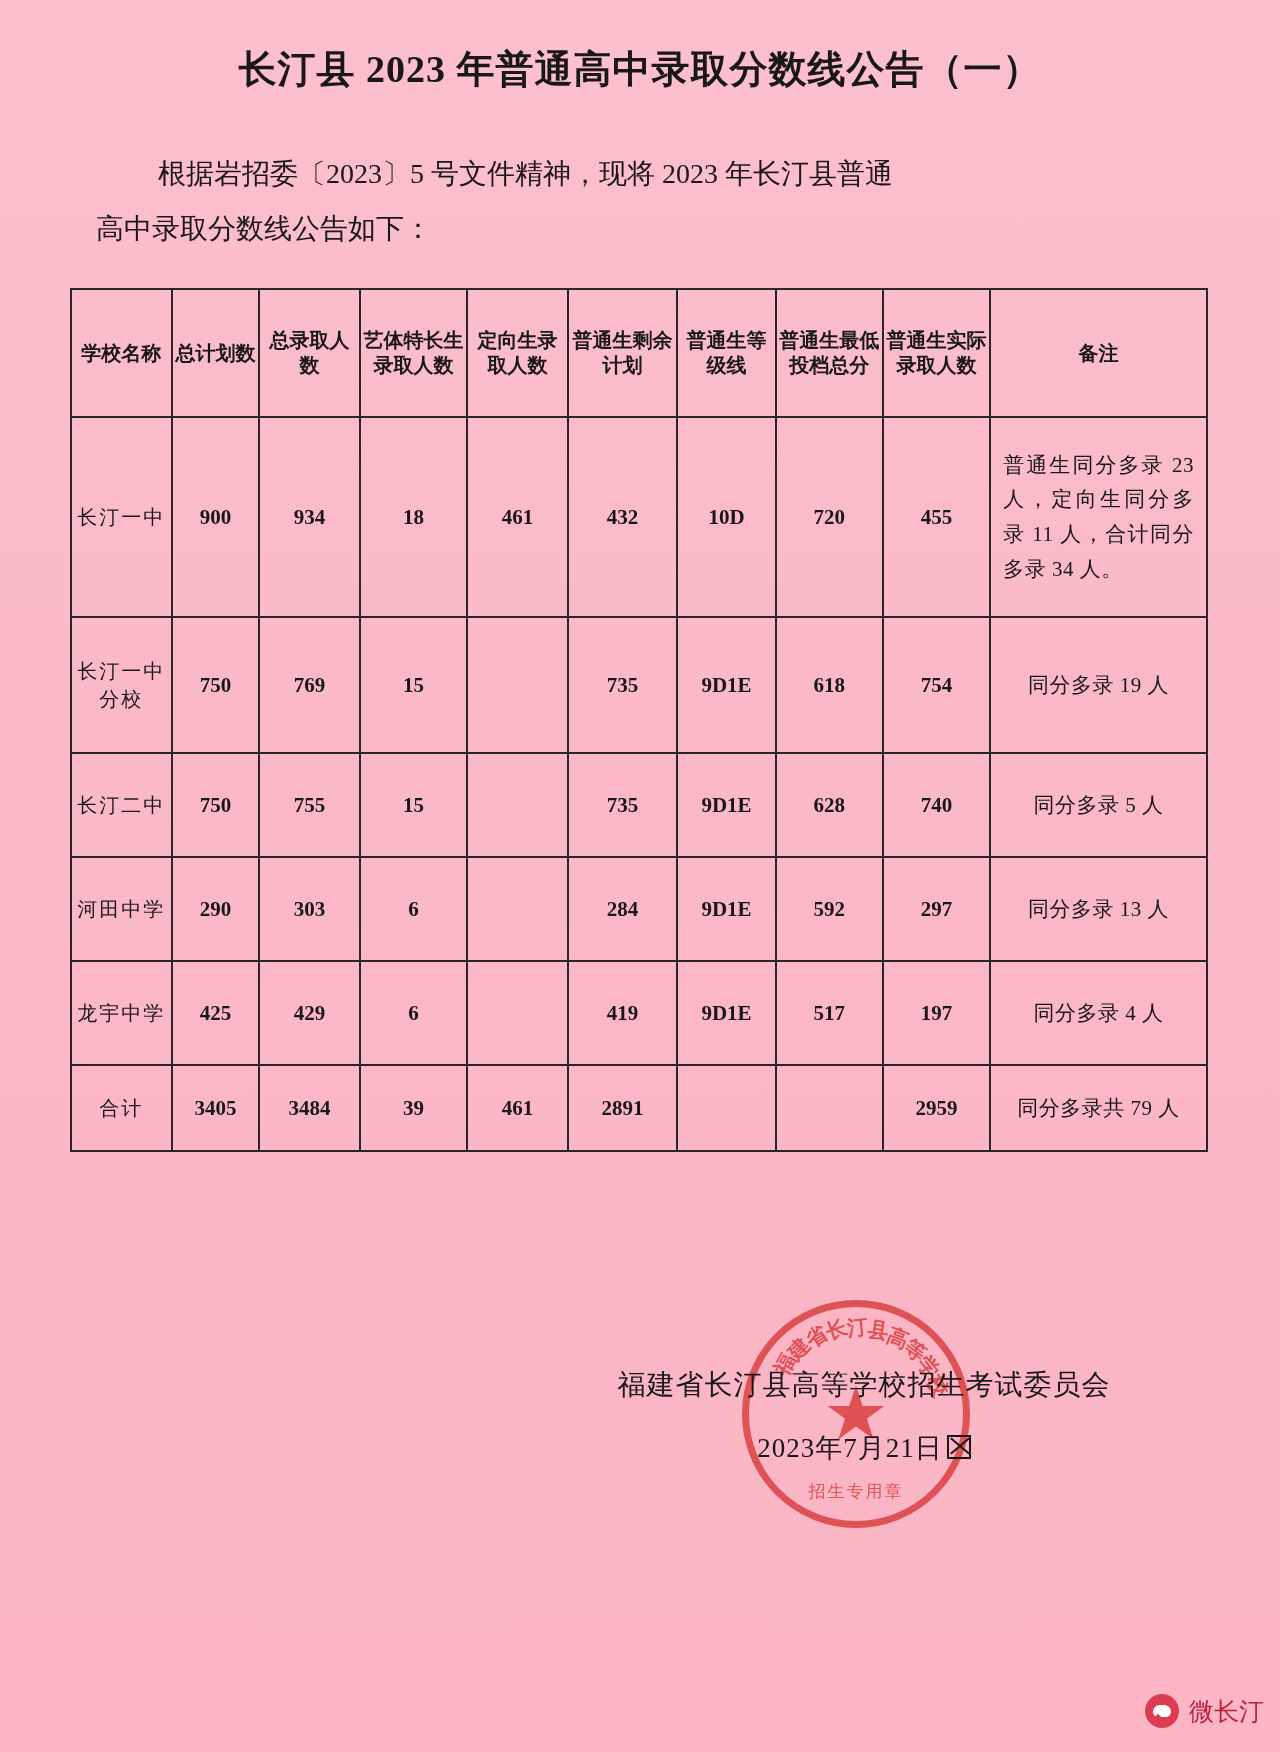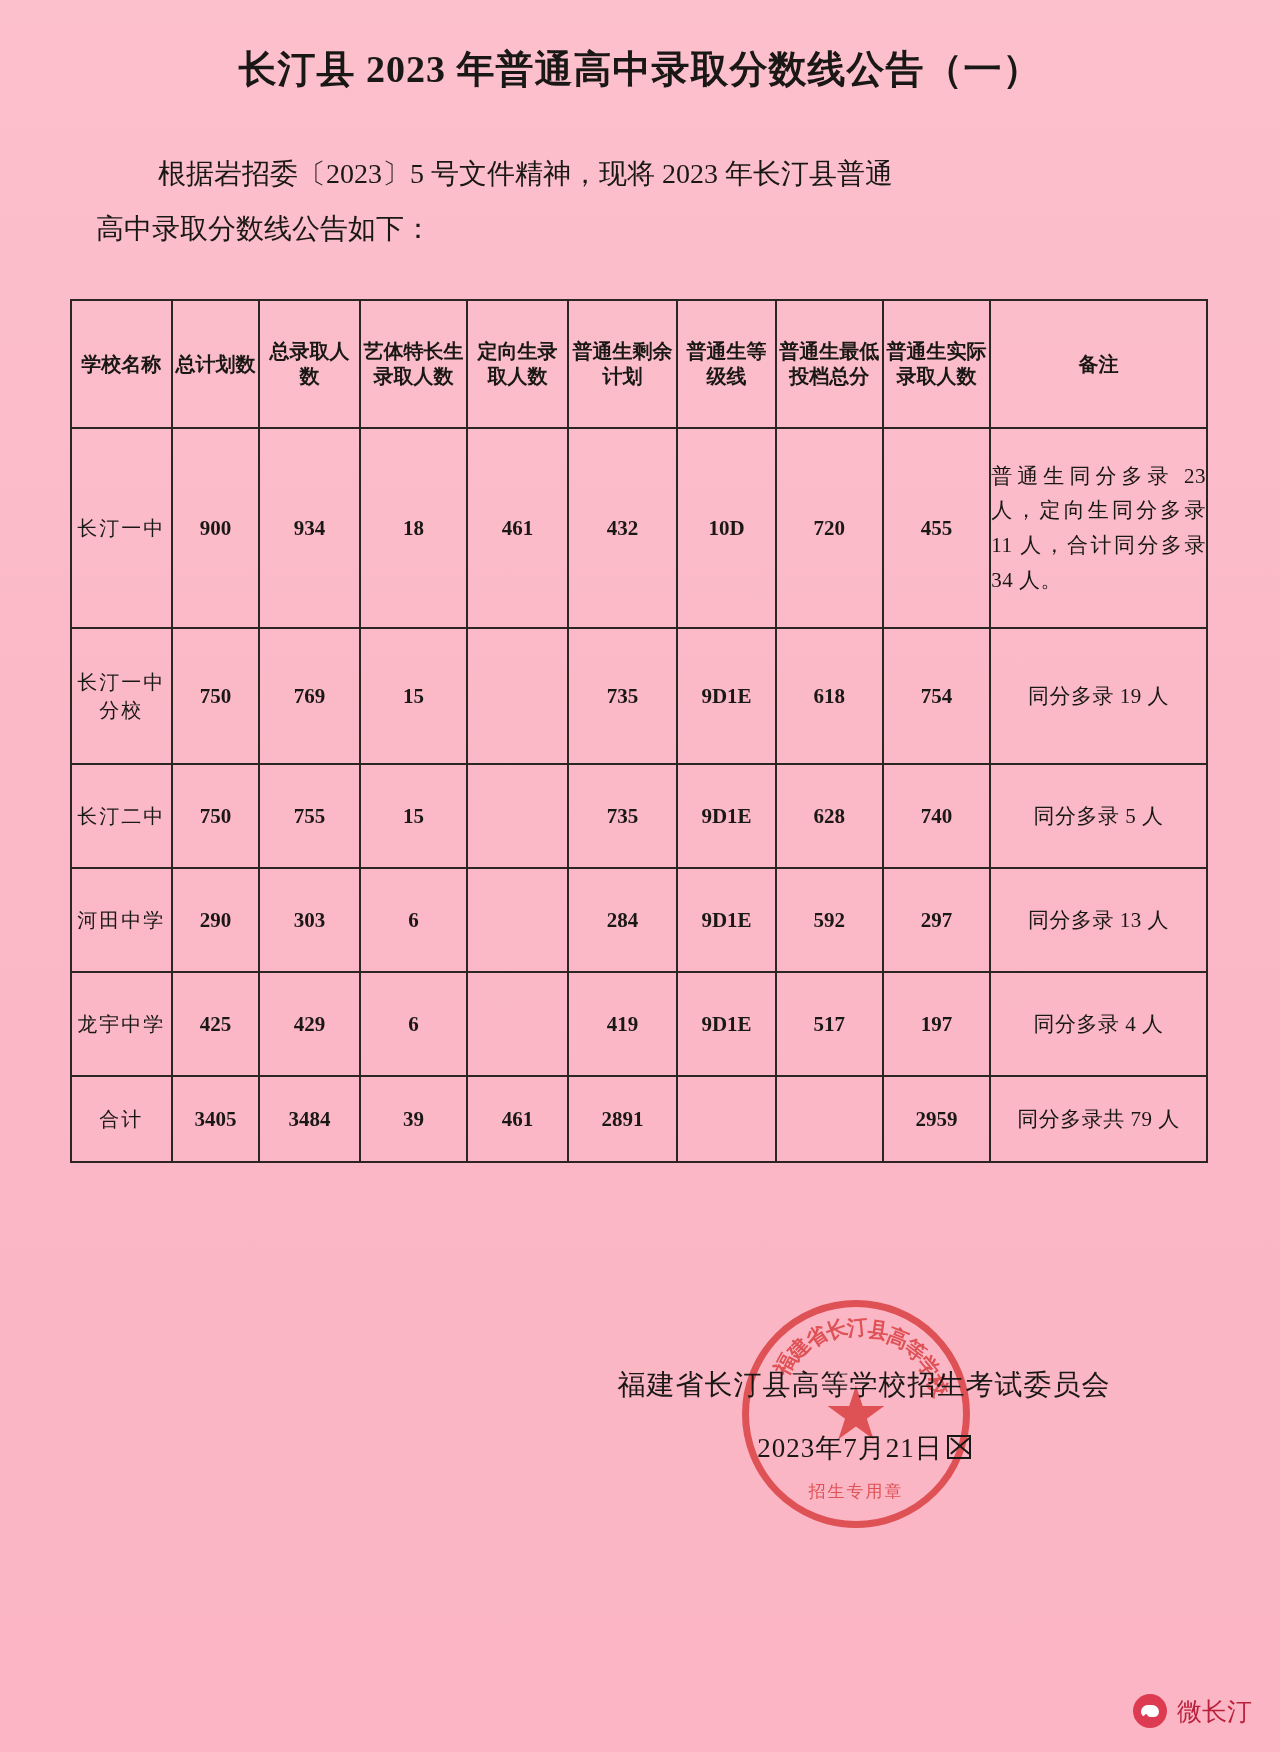--- a/index.html
+++ b/index.html
@@ -37,21 +37,21 @@
     text-align: justify;
     color: #1a1816;
   }
   .intro .indent {
     display: inline-block;
     width: 62px;
   }
   table.grid {
     position: absolute;
     left: 70px;
-    top: 299px;
+    top: 288px;
     width: 1138px;
     border-collapse: collapse;
     table-layout: fixed;
   }
   table.grid th, table.grid td {
     border: 2px solid #2b2523;
     text-align: center;
     vertical-align: middle;
     font-size: 20px;
     color: #1a1816;
@@ -68,21 +68,21 @@
   }
   table.grid td.school {
     font-size: 20px;
     line-height: 1.4;
     letter-spacing: 2px;
   }
   table.grid td.note {
     font-size: 21px;
     line-height: 1.65;
     text-align: justify;
-    padding: 10px 0;
+    padding: 10px 12px;
     letter-spacing: 0.5px;
   }
   table.grid td.note.center {
     text-align: center;
   }
   .r1 { height: 200px; }
   .r2 { height: 136px; }
   .r3 { height: 104px; }
   .r4 { height: 104px; }
   .r5 { height: 104px; }
@@ -169,21 +169,21 @@
     left: 0;
     width: 100%;
     text-align: center;
     font-size: 17px;
     color: #d42b2b;
     letter-spacing: 2px;
   }
 
   .wm {
     position: absolute;
-    right: 28px;
+    right: 16px;
     bottom: 24px;
     display: flex;
     align-items: center;
     gap: 10px;
   }
   .wm .logo {
     width: 34px;
     height: 34px;
     border-radius: 50%;
     background: #dd3b52;

